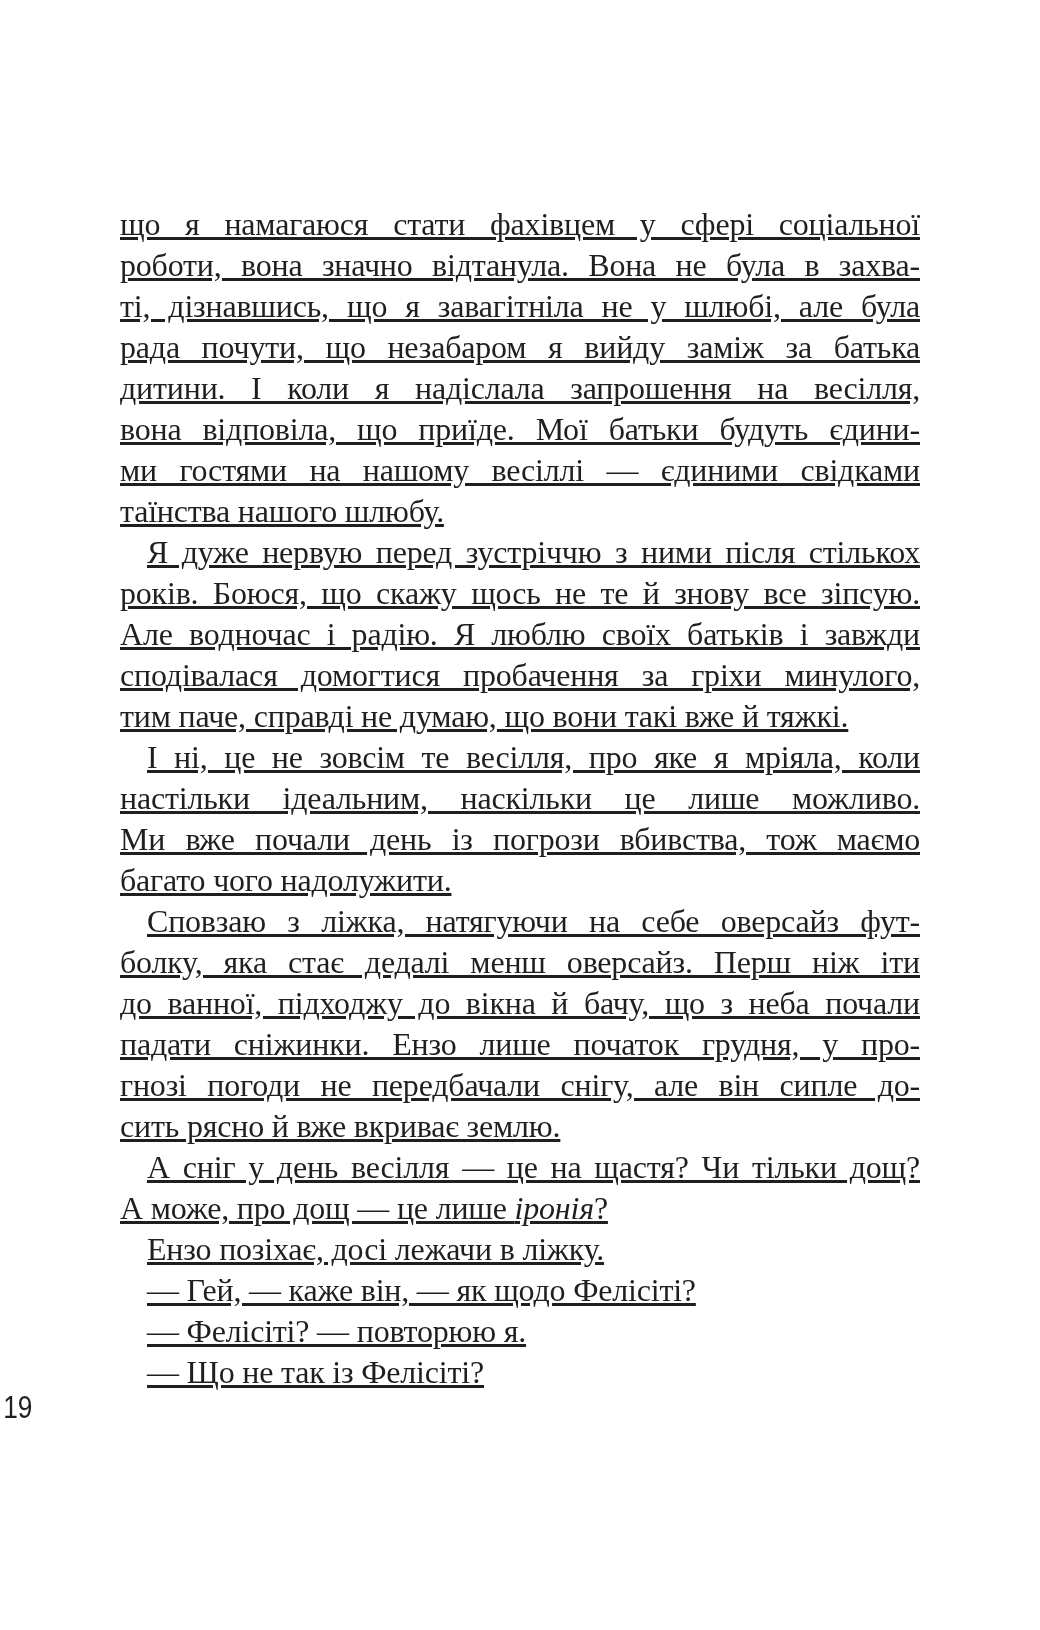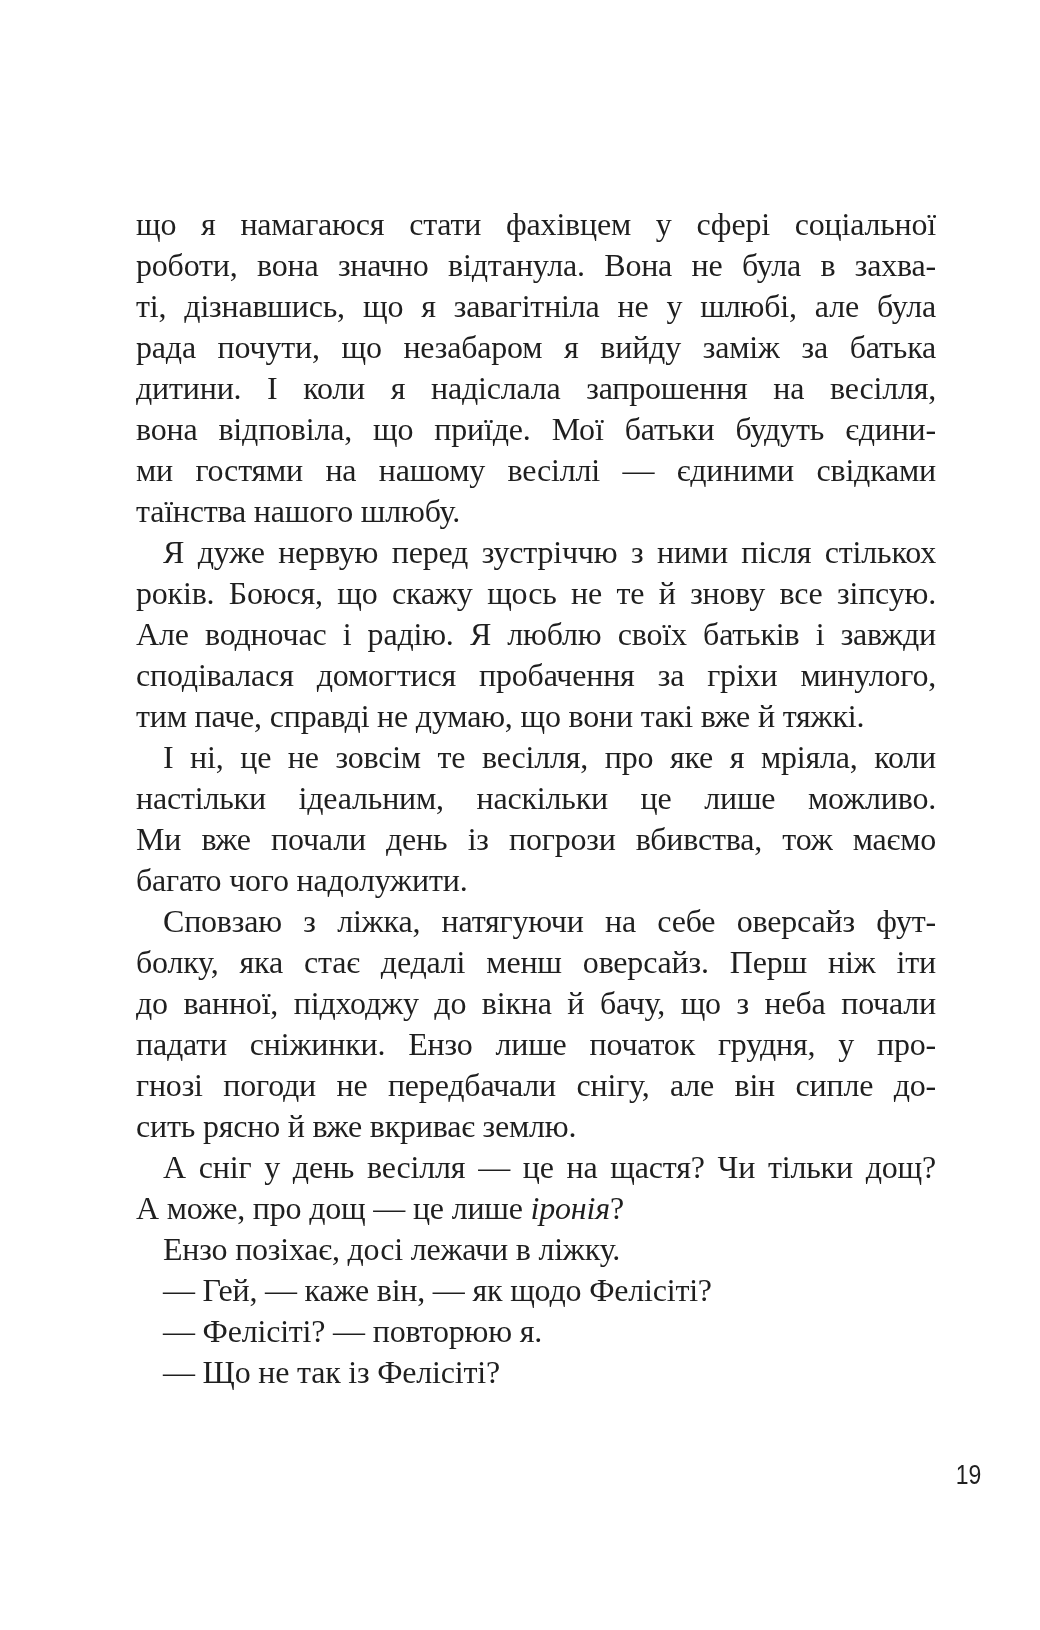--- a/index.html
+++ b/index.html
@@ -10,46 +10,47 @@
   }
   .page {
     position: relative;
     width: 1040px; height: 1630px;
     background: var(--bg, #ffffff);
     color: var(--text, #1f1f1f);
     font-family: "Liberation Serif", "DejaVu Serif", serif;
   }
   .text-block {
     position: absolute;
-    left: 136px; top: 204px;
+    left: 120px; top: 204px;
     width: 800px;
+    text-decoration: underline;
   }
   .paragraph { width: 800px; }
   .line {
     width: 800px;
     height: 41px;
     font-size: 32px;
     line-height: 41px;
     letter-spacing: -0.2px;
     text-align: justify;
     text-align-last: justify;
     overflow: hidden;
     white-space: normal;
   }
   .line.last { text-align-last: left; }
   .line.indent { text-indent: 27px; }
   .line .it { font-style: italic; margin-top: 6px; }
   .page-number {
     position: absolute;
-    top: 1460px;
+    top: 1392px;
     left: 0;
     width: 984px;
-    text-align: right;
+    text-align: left;
     font-family: "Liberation Sans", "DejaVu Sans", sans-serif;
-    font-size: 28px;
+    font-size: 32px;
     line-height: 30px;
     color: var(--text, #1f1f1f);
   }
   .page-number .num {
     display: inline-block;
     transform: scaleX(0.82);
     transform-origin: center;
     font-weight: 500;
   }
 </style>

